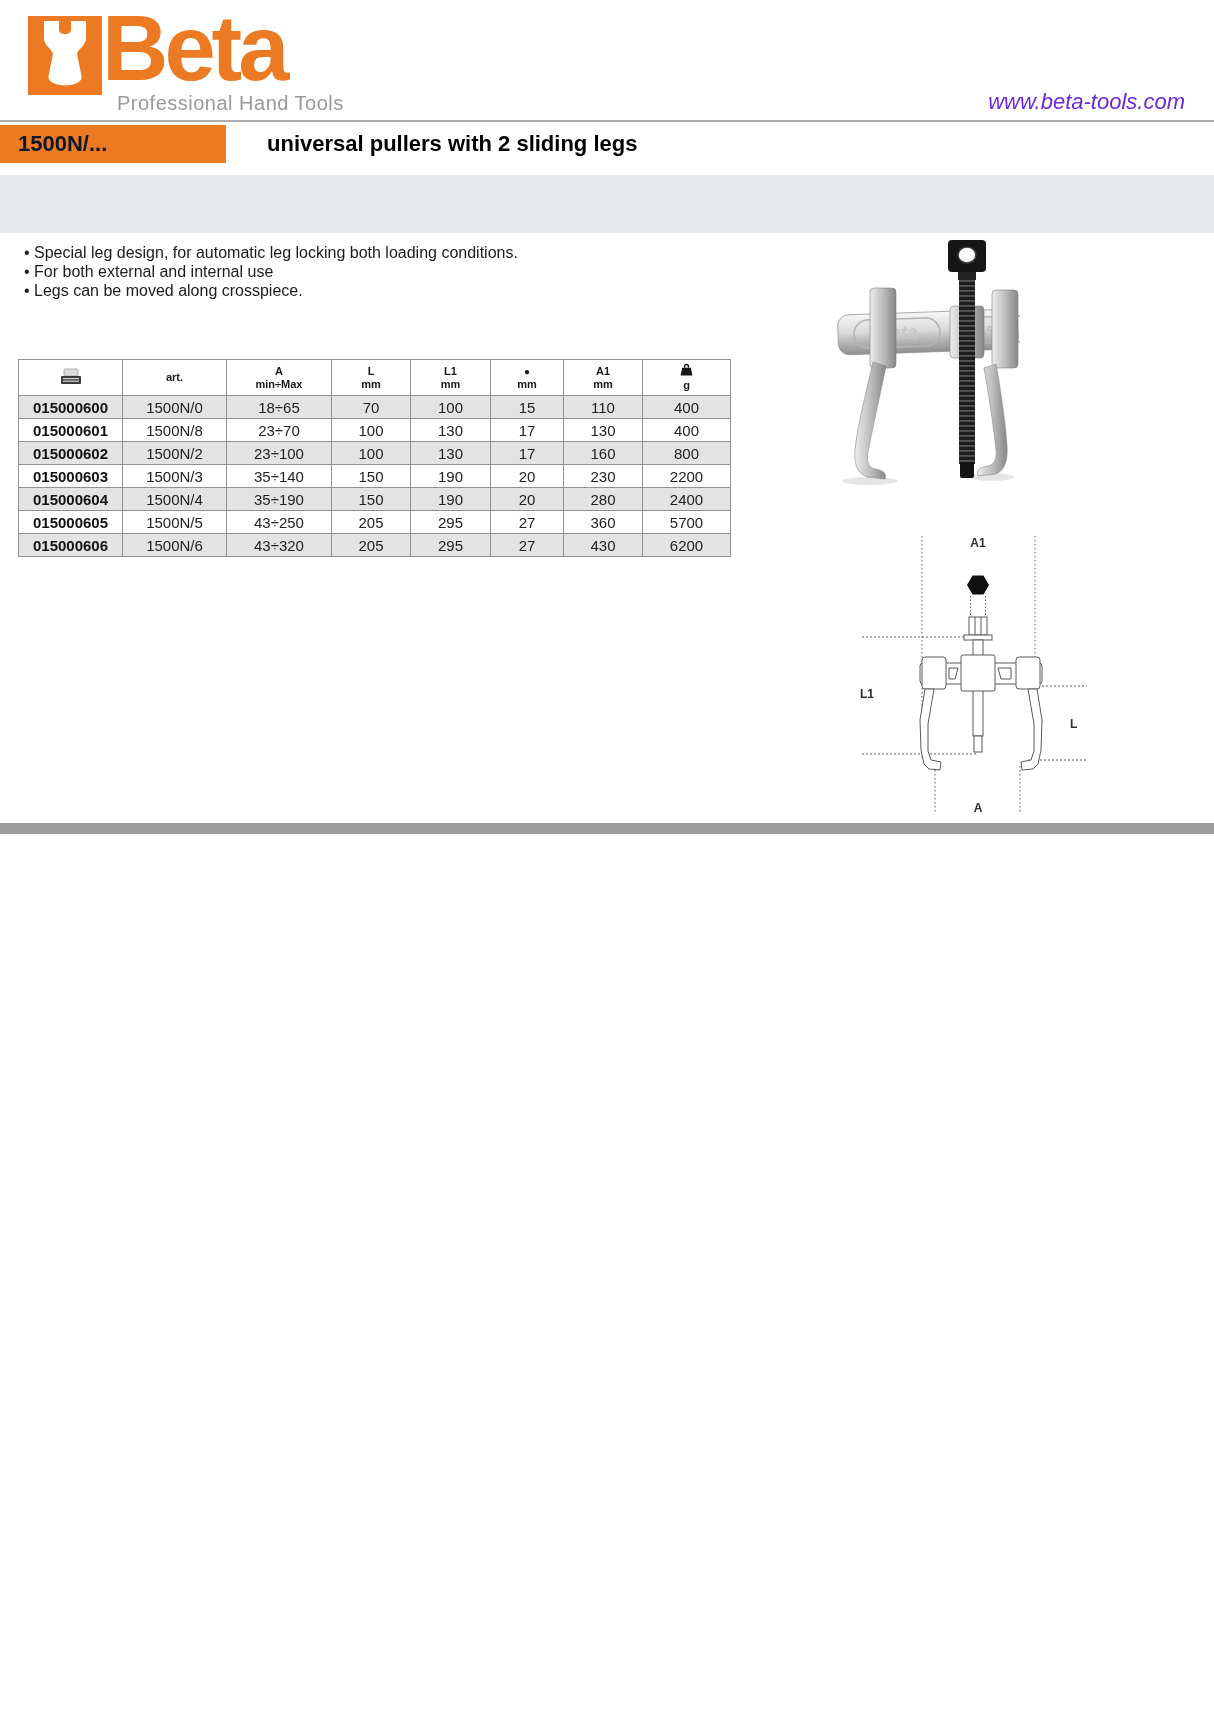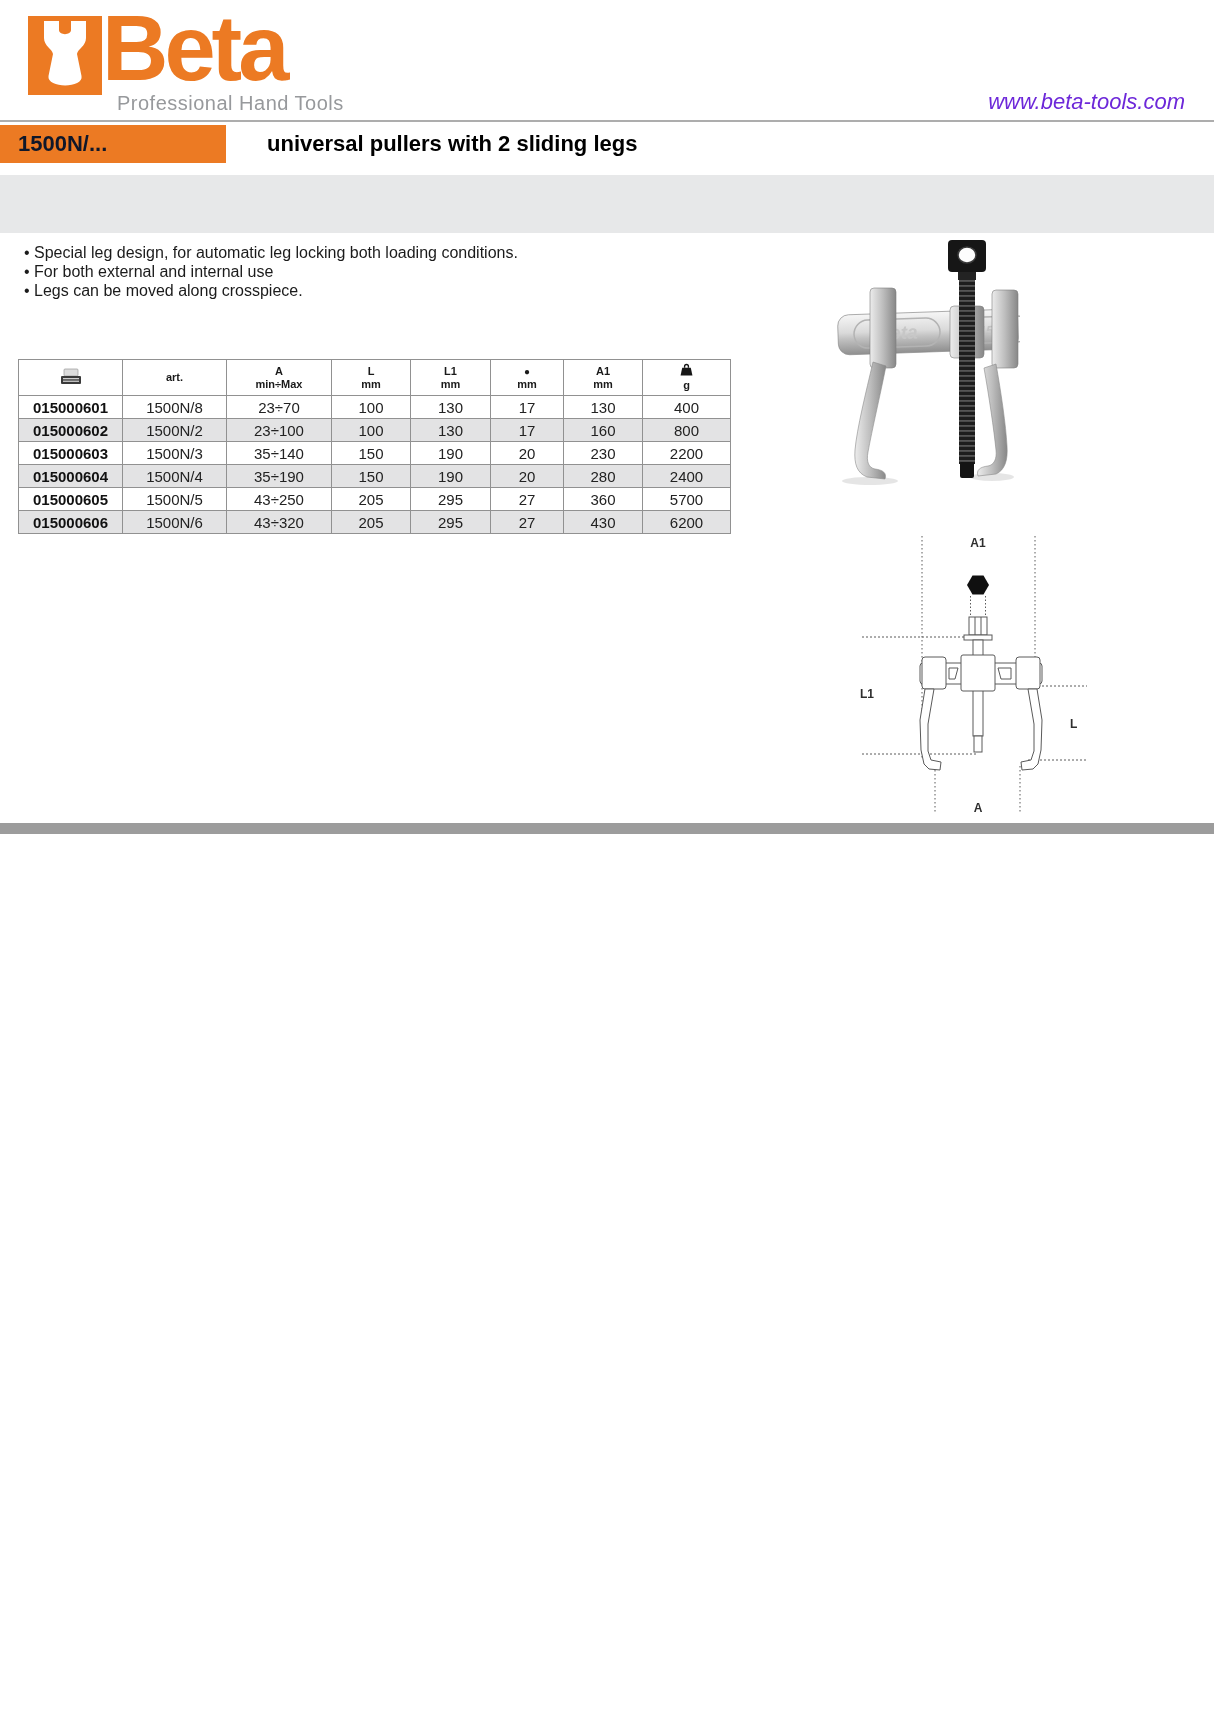--- a/index.html
+++ b/index.html
@@ -108,20 +108,30 @@
         <th class="c8">
           <svg width="15" height="13" viewBox="0 0 16 14">
             <path fill="#161616" d="M5.2,5 V3.6 a2.8,2.8 0 0 1 5.6,0 V5 H9.3 V3.6 a1.3,1.3 0 0 0 -2.6,0 V5 Z"></path>
             <path fill="#161616" d="M3.4,5 H12.6 L14.4,13.4 H1.6 Z"></path>
           </svg>
           <div>g</div>
         </th>
       </tr>
     </thead>
     <tbody>
+        <tr class="shaded">
+          <td class="code">015000600</td>
+          <td>1500N/0</td>
+          <td>18÷65</td>
+          <td>70</td>
+          <td>100</td>
+          <td>15</td>
+          <td>110</td>
+          <td>400</td>
+        </tr>
         <tr>
           <td class="code">015000601</td>
           <td>1500N/8</td>
           <td>23÷70</td>
           <td>100</td>
           <td>130</td>
           <td>17</td>
           <td>130</td>
           <td>400</td>
         </tr>

